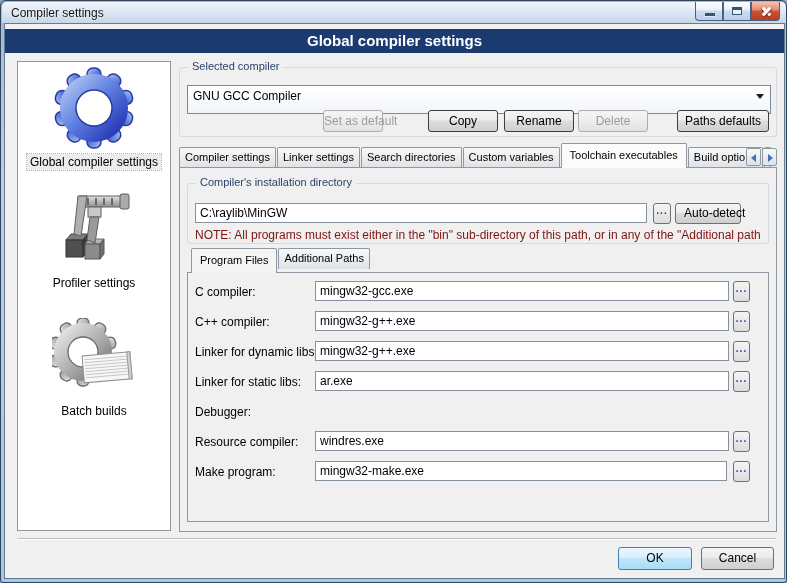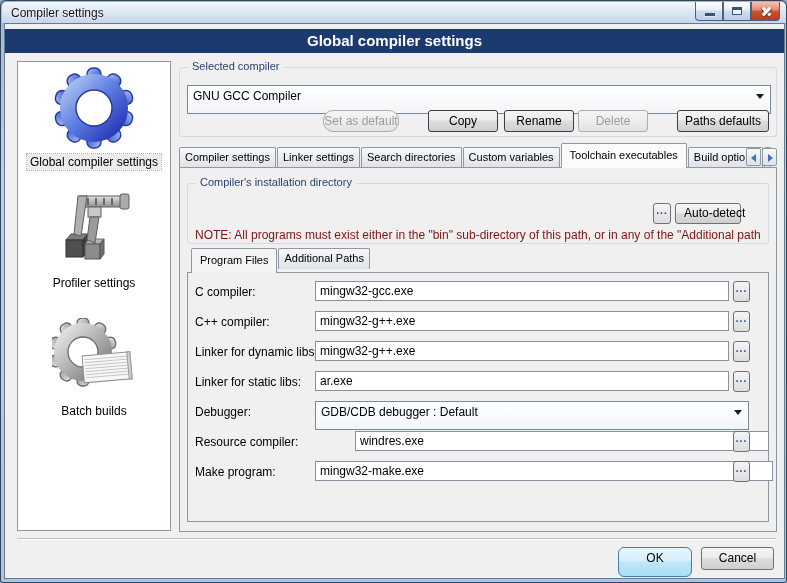--- a/index.html
+++ b/index.html
@@ -183,21 +183,21 @@
     </div>
   </div>
 
   <div class="groupbox" style="left:178px;top:66px;width:598px;height:70px;">
     <span class="grp-label">Selected compiler</span>
   </div>
   <div class="combo" style="left:186px;top:84px;width:584px;">
     <span class="txt">GNU GCC Compiler</span>
     <span class="arrow"></span>
   </div>
-  <div class="btn disabled" style="left:322px;top:109px;width:76px;border-radius:10px;">Set as default</div>
+  <div class="btn disabled" style="left:322px;top:109px;width:60px;">Set as default</div>
   <div class="btn strong" style="left:427px;top:109px;width:70px;">Copy</div>
   <div class="btn strong" style="left:503px;top:109px;width:70px;">Rename</div>
   <div class="btn disabled" style="left:577px;top:109px;width:70px;">Delete</div>
   <div class="btn strong" style="left:676px;top:109px;width:92px;">Paths defaults</div>
 
   <div class="tabstrip">
     <div class="tab">Compiler settings</div>
     <div class="tab">Linker settings</div>
     <div class="tab">Search directories</div>
     <div class="tab">Custom variables</div>
@@ -210,20 +210,21 @@
     </div>
   <div class="tab-arrow" style="left:761px;">
       <span class="tri-right"></span>
     </div>
 
   <div class="panel"></div>
 
   <div class="groupbox z3" style="left:186px;top:182px;width:582px;height:61px;">
     <span class="grp-label" style="background:#f0f0f0;">Compiler's installation directory</span>
   </div>
+  <input class="field z3" style="left: 194px; top: 202px; width: 452px;" value="C:\raylib\MinGW">
   <div class="browse z3" style="left:652px;top:202px;">...</div>
   <div class="btn z3" style="left:674px;top:202px;width:66px;height:21px;line-height:19px;padding-left:8px;">Auto-detect</div>
   <div class="note">NOTE: All programs must exist either in the "bin" sub-directory of this path, or in any of the "Additional paths"...</div>
 
   <div class="substrip">
     <div class="tab selected" style="background:#f4f4f4;">Program Files</div>
     <div class="tab">Additional Paths</div>
   </div>
   <div class="innerpanel"></div>
 
@@ -237,30 +238,26 @@
 
   <div class="rowlabel z3" style="left:194px;top:344px;">Linker for dynamic libs:</div>
   <input class="field z3" style="left: 314px; top: 340px; width: 414px;" value="mingw32-g++.exe">
   <div class="browse z3" style="left:732px;top:340px;width:17px;">...</div>
 
   <div class="rowlabel z3" style="left:194px;top:374px;">Linker for static libs:</div>
   <input class="field z3" style="left: 314px; top: 370px; width: 414px;" value="ar.exe">
   <div class="browse z3" style="left:732px;top:370px;width:17px;">...</div>
 
   <div class="rowlabel z3" style="left:194px;top:404px;">Debugger:</div>
-  <div class="combo z3" style="left:314px;top:400px;width:434px;">
-    <span class="txt">GDB/CDB debugger : Default</span>
-    <span class="arrow"></span>
-  </div>
 
   <div class="rowlabel z3" style="left:194px;top:434px;">Resource compiler:</div>
-  <input class="field z3" style="left: 314px; top: 430px; width: 414px; margin-left: 40px;" value="windres.exe">
+  <input class="field z3" style="left: 314px; top: 430px; width: 414px;" value="windres.exe">
   <div class="browse z3" style="left:732px;top:430px;width:17px;">...</div>
 
   <div class="rowlabel z3" style="left:194px;top:464px;">Make program:</div>
-  <input class="field z3" style="left: 314px; top: 460px; width: 458px;" value="mingw32-make.exe">
+  <input class="field z3" style="left: 314px; top: 460px; width: 412px;" value="mingw32-make.exe">
   <div class="browse z3" style="left:732px;top:460px;width:17px;">...</div>
 
   <div class="sep"></div>
-  <div class="btn ok" style="left:617px;top:546px;width:74px;height:30px;line-height:21px;border-radius:6px;">OK</div>
+  <div class="btn ok" style="left:617px;top:546px;width:74px;height:23px;line-height:21px;">OK</div>
   <div class="btn" style="left:700px;top:546px;width:73px;height:23px;line-height:21px;">Cancel</div>
 
 </div>
 
 </body></html>

